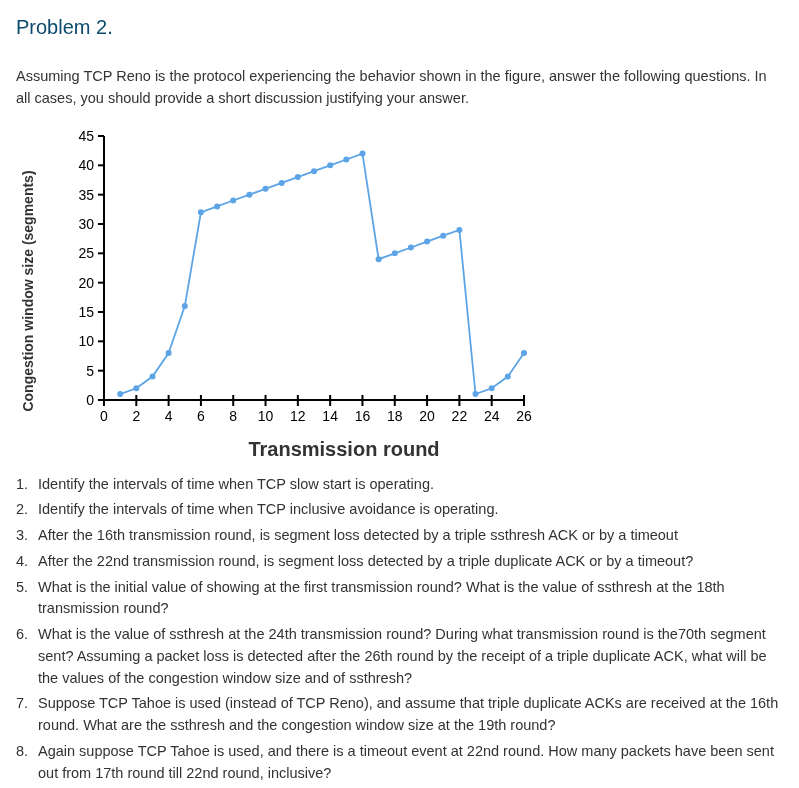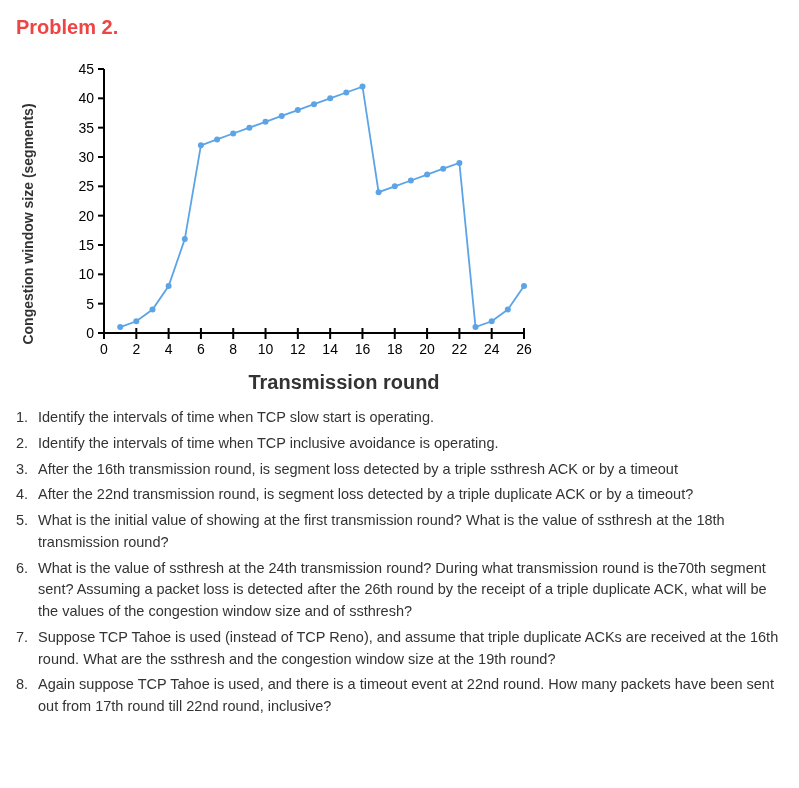--- a/index.html
+++ b/index.html
@@ -6,24 +6,24 @@
   body {
     font-family: -apple-system, BlinkMacSystemFont, "Segoe UI", Arial, sans-serif;
     background: #ffffff;
     padding: 12px 16px;
     width: 799px;
     color: #333;
     font-size: 14.5px;
     line-height: 1.5;
   }
   .title {
-    color: #ef4444;
+    color: #0c4a6e;
     font-size: 20px;
-    font-weight: 700;
-    margin-bottom: 17px;
+    font-weight: 400;
+    margin-bottom: 24px;
   }
   .intro {
     margin-bottom: 16px;
   }
   .intro p { margin-bottom: 4px; }
   .chart-wrap {
     margin: 8px 0 18px 40px;
     position: relative;
     width: 480px;
     height: 330px;
@@ -67,20 +67,21 @@
     position: absolute;
     left: 0;
   }
 </style>
 </head>
 <body>
 
 <h2 class="title">Problem 2.</h2>
 
 <div class="intro">
+  <p>Assuming TCP Reno is the protocol experiencing the behavior shown in the figure, answer the following questions. In all cases, you should provide a short discussion justifying your answer.</p>
 </div>
 
 <div class="chart-wrap">
   <div class="ylabel">Congestion window size (segments)</div>
   <svg class="chart" width="480" height="310" id="chart-svg">
       <path class="axis" d="M 48 10 L 48 274 L 468 274"></path>
       <line class="tick" x1="42" x2="48" y1="274" y2="274"></line>
       <text class="ticklabel" x="38" y="279" text-anchor="end">0</text>
       <line class="tick" x1="42" x2="48" y1="244.66666666666666" y2="244.66666666666666"></line>
       <text class="ticklabel" x="38" y="249.66666666666666" text-anchor="end">5</text>

